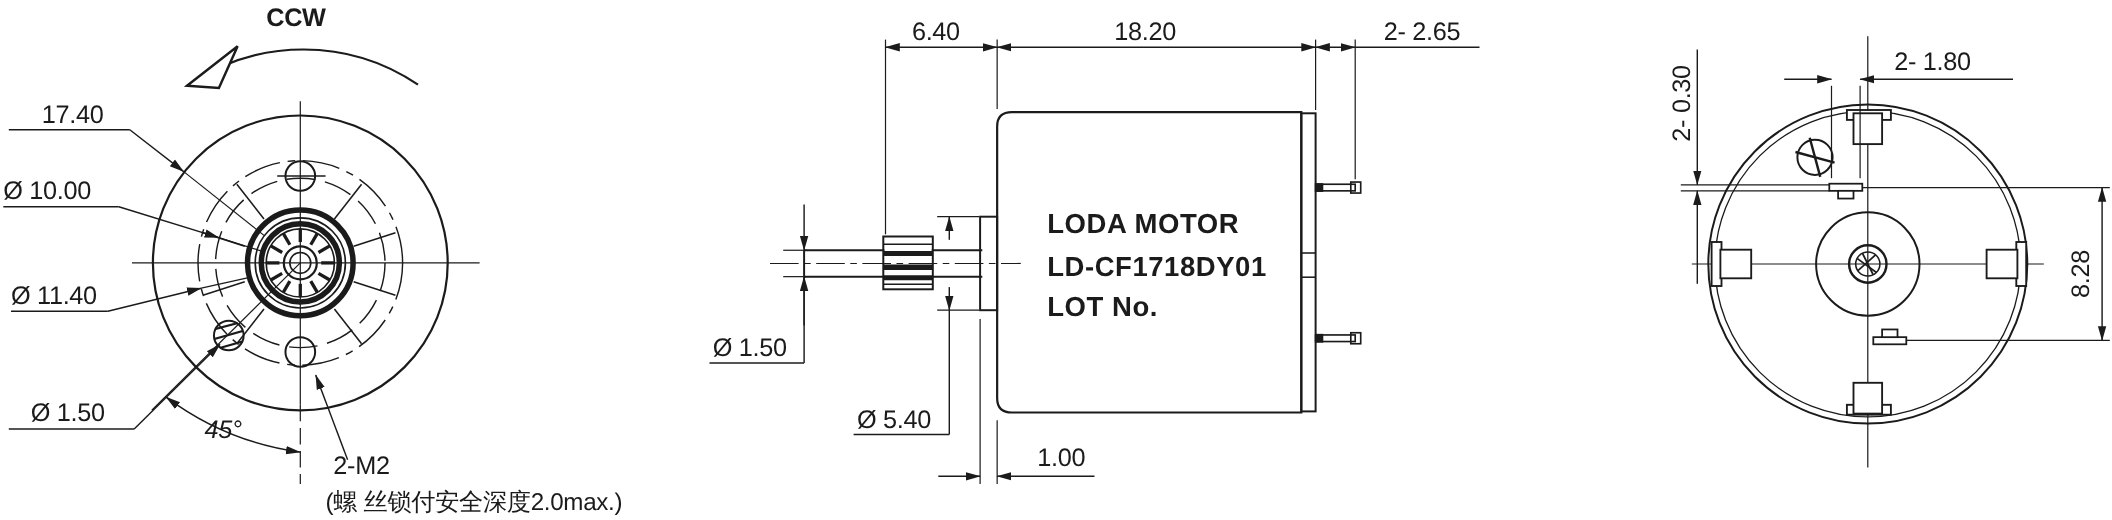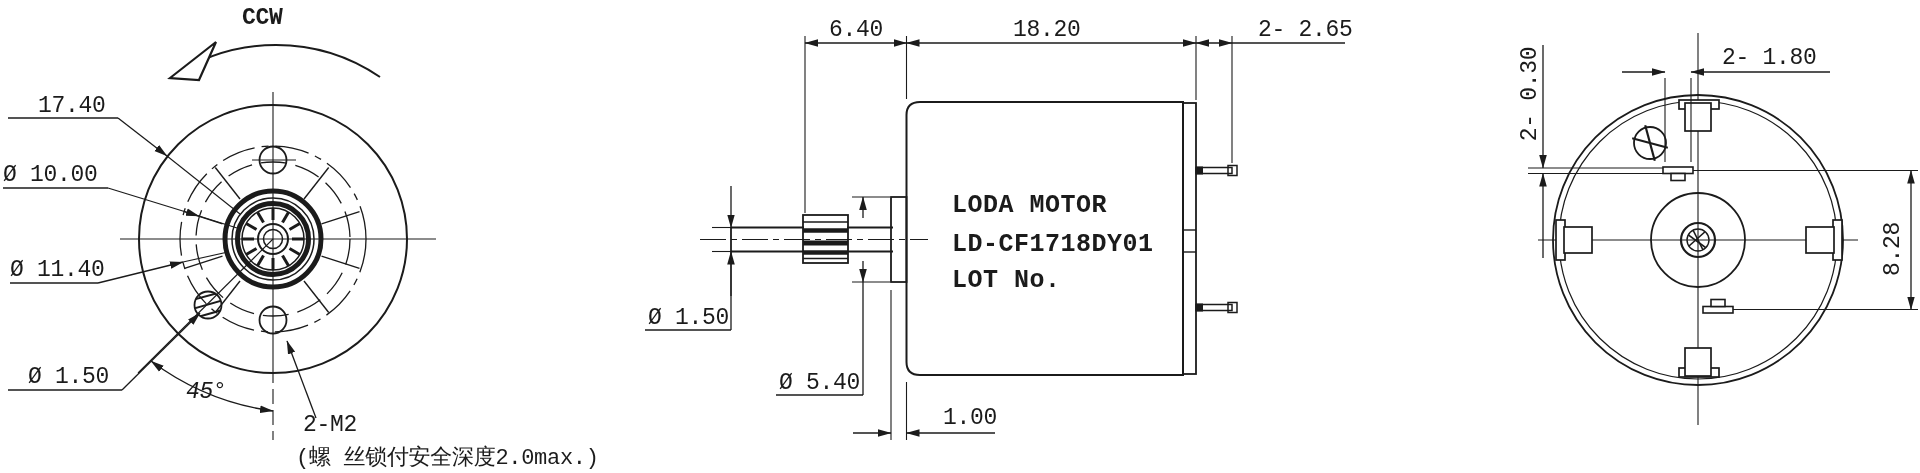--- a/index.html
+++ b/index.html
@@ -1,17 +1,17 @@
 <!DOCTYPE html>
 <html><head>
 <meta charset="utf-8">
 <style>
   html,body{margin:0;padding:0;background:#fff;}
   .sheet{position:relative;width:1920px;height:473px;background:#fff;overflow:hidden;
-         font-family:Liberation Mono, monospace;}
+         font-family:Liberation Sans, sans-serif;}
   svg{display:block;}
   svg text{fill:#1b1b1b;letter-spacing:-0.3px;}
   .dim{font-size:23px;}
   .dim-it{font-size:23px;font-style:italic;}
   .body-txt{font-size:25px;font-weight:600;letter-spacing:0.5px;}
   .ccw{font-size:23px;font-weight:700;}
   .note{font-size:22px;}
   .ln{stroke:#1b1b1b;fill:none;}
 </style>
 </head>

